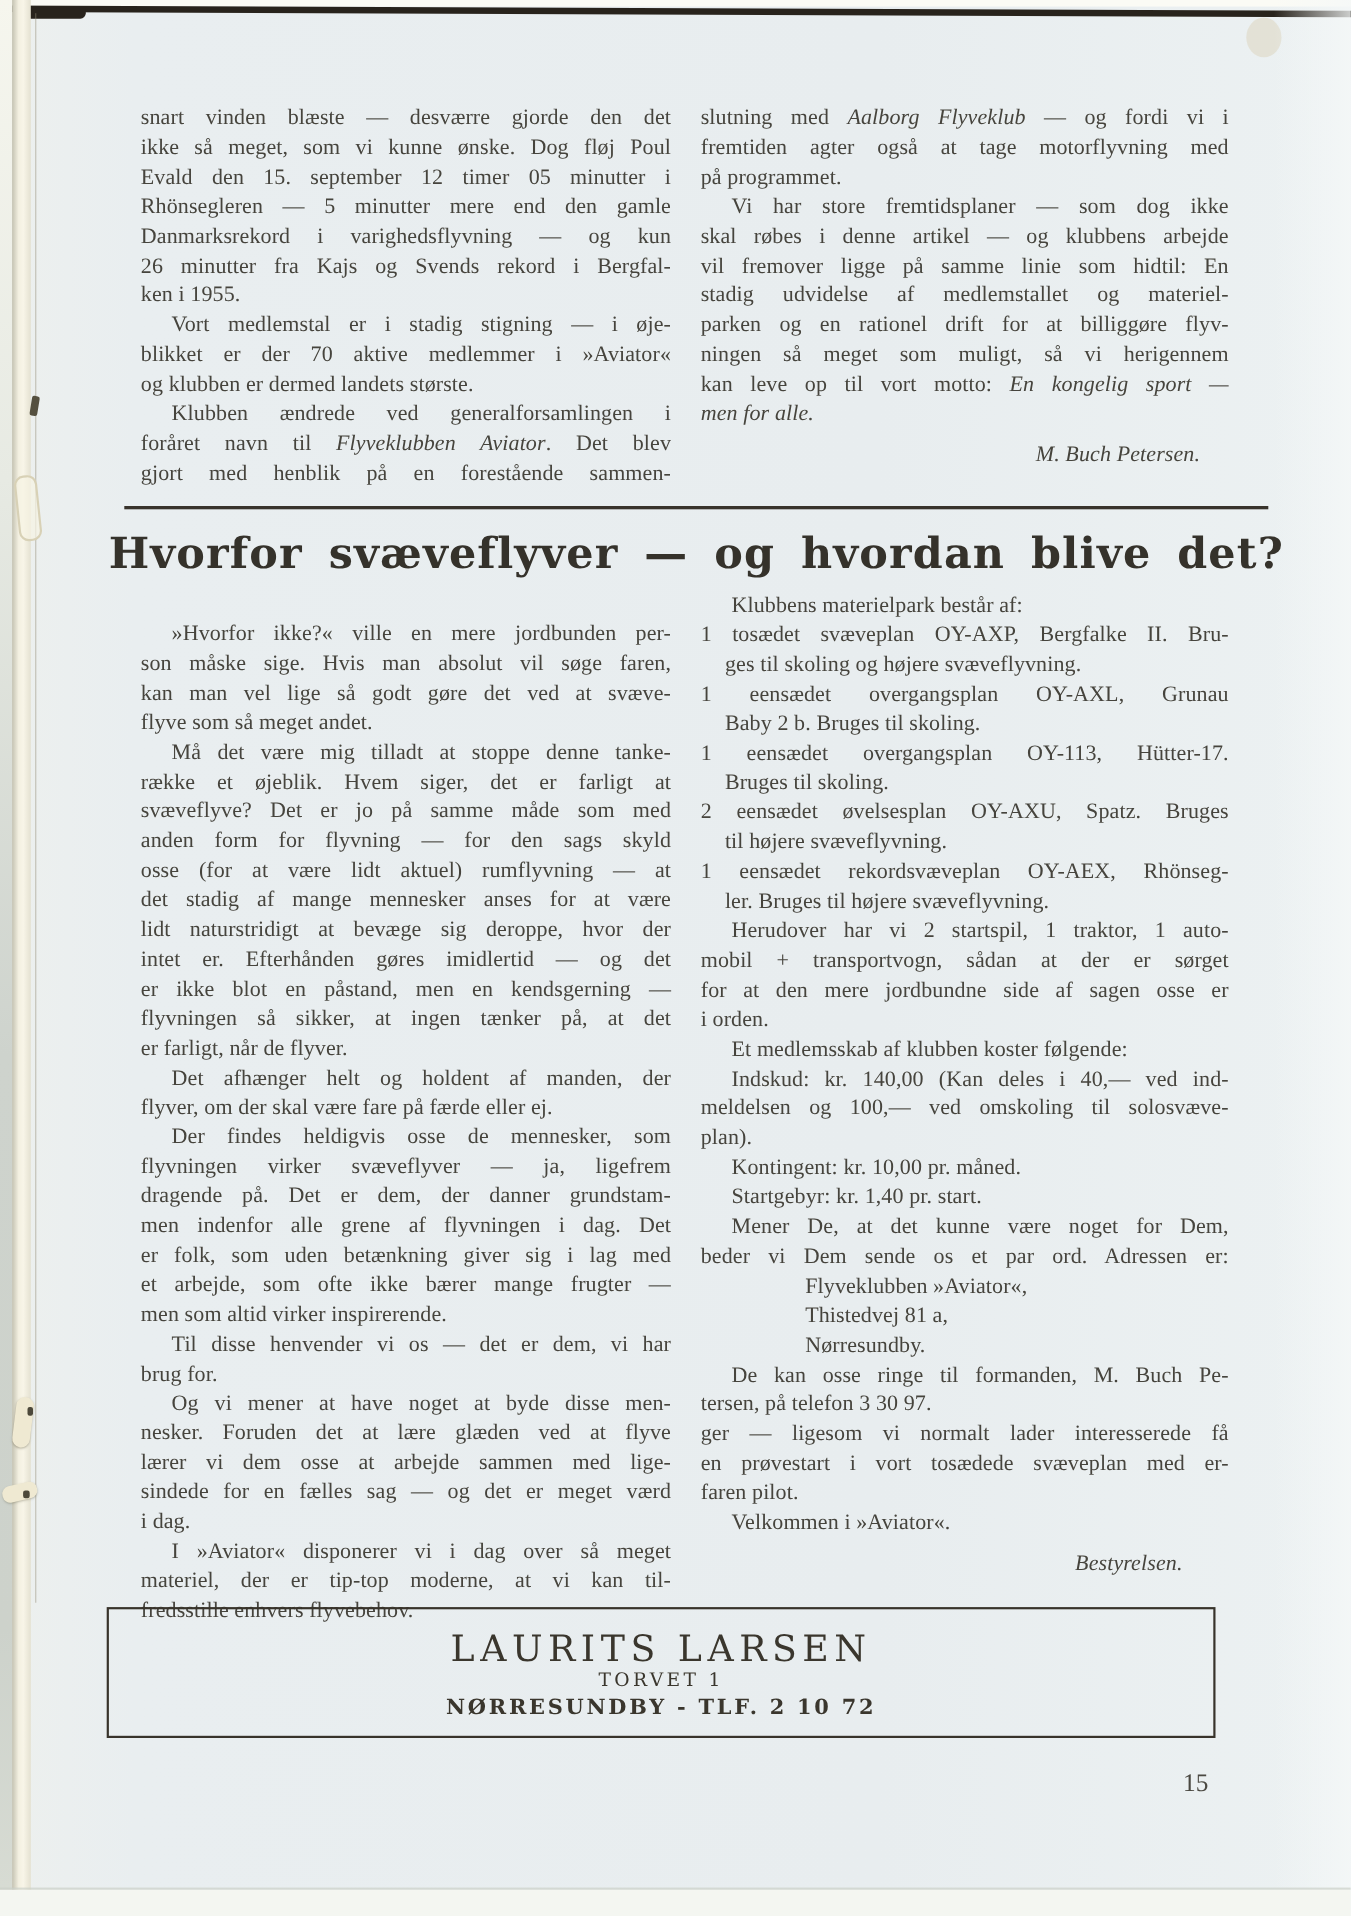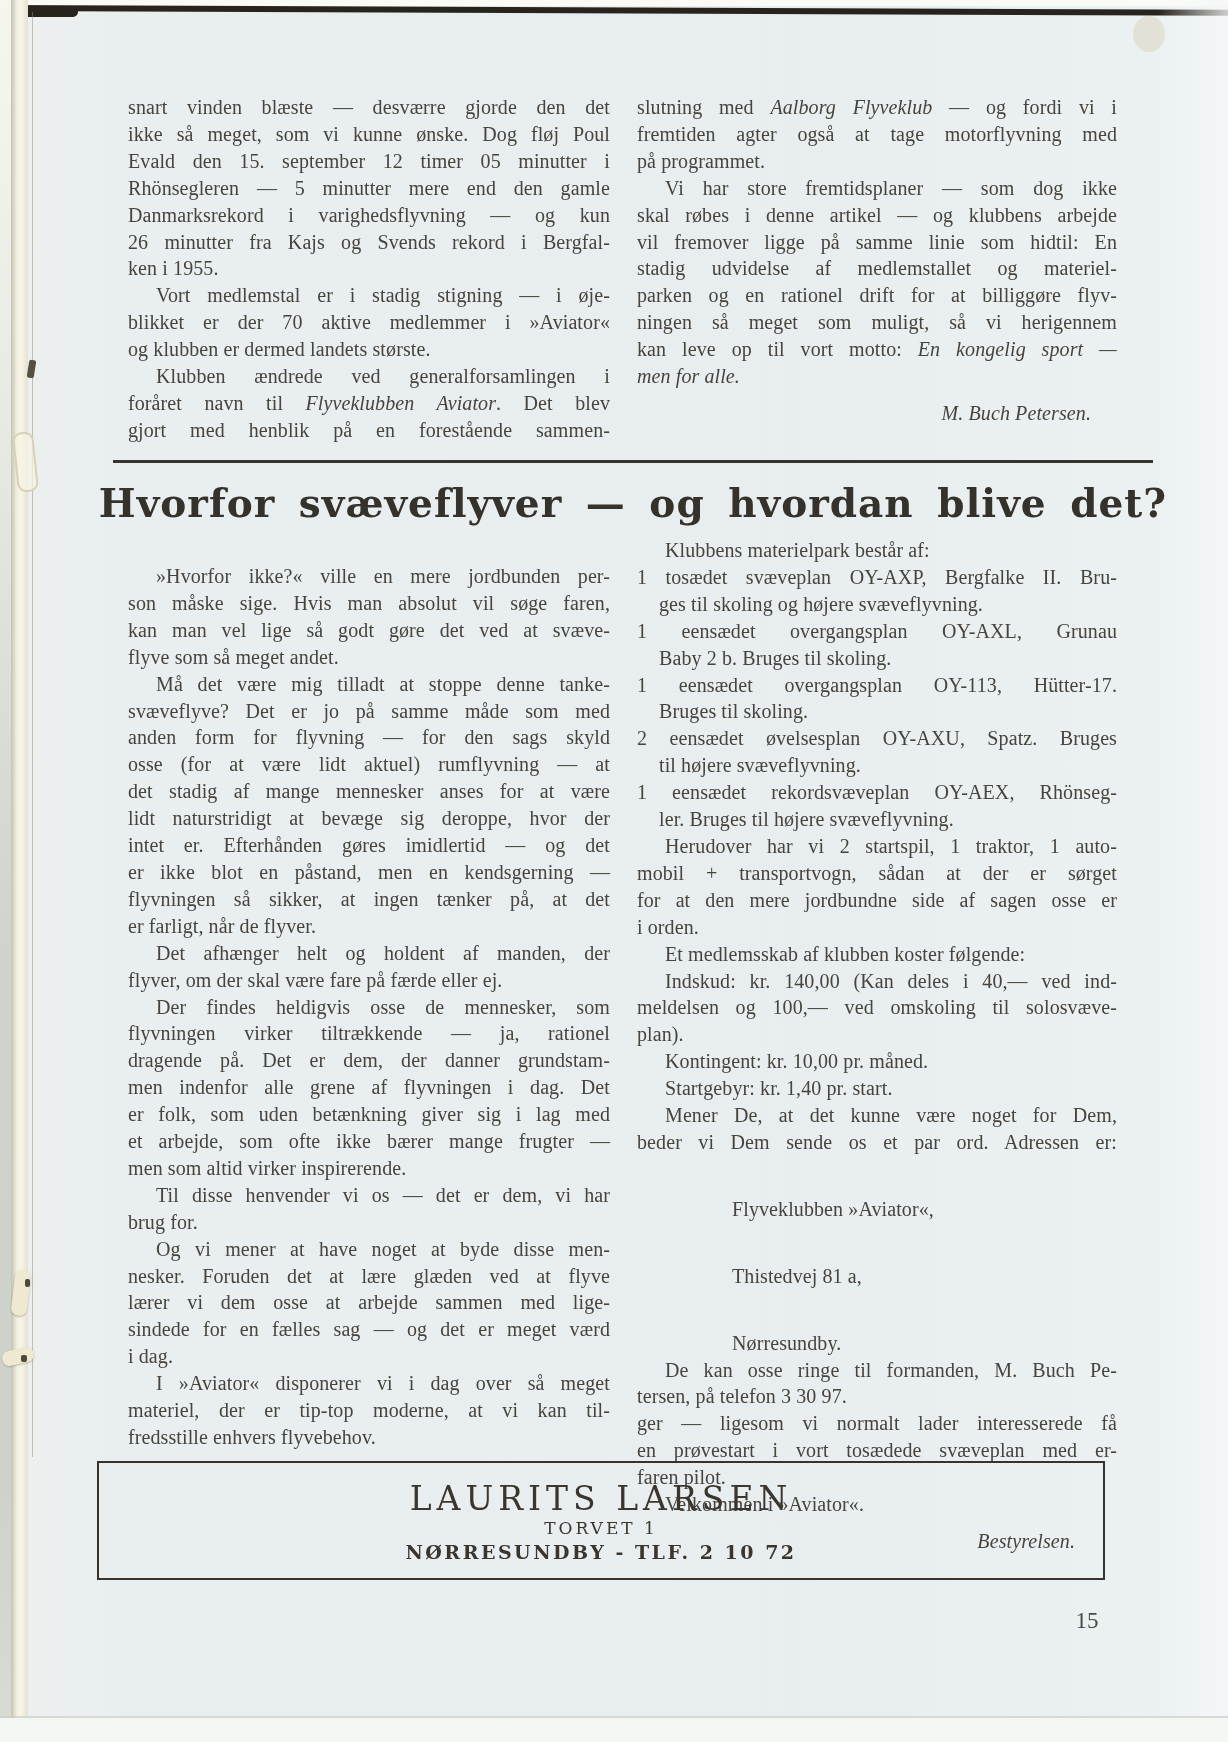--- a/index.html
+++ b/index.html
@@ -40,21 +40,21 @@
   .col { position:absolute; width:482px; font-size:20px; line-height:26.9px; color:#46443d;
          letter-spacing:.1px; }
   .col-tl { left:128px; top:94px; }
   .col-tr { left:637px; top:94px; width:480px; }
   .col-ml { left:128px; top:563px; }
   .col-mr { left:637px; top:537px; width:480px; }
   .line { text-align:justify; text-align-last:justify; }
   .line.end  { text-align-last:left; }
   .line.in   { text-indent:28px; }
   .line.hang { padding-left:22px; }
-  .line.addr { text-align-last:left; padding-left:95px;margin-top:40px; }
+  .line.addr { text-align-last:left; padding-left:95px; }
   .line.sig  { text-align-last:right; font-style:italic; margin-top:10px; }
   .col-tr .line.sig { padding-right:26px; }
   .col-mr .line.sig { padding-right:42px; }
 
   
   .rule { position:absolute; left:113px; top:460px; width:1040px; height:3px; background:#38332c; }
   .headline { position:absolute; left:93px; top:474px; width:1080px; margin:0; text-align:center;
               font-family:"DejaVu Serif", serif; font-weight:bold; font-size:39px; line-height:58px;
               color:#35322b; letter-spacing:1px; word-spacing:9px; }
 
@@ -122,33 +122,34 @@
 
   <div class="rule"></div>
   <h1 class="headline">Hvorfor svæveflyver — og hvordan blive det?</h1>
 
   <div class="col col-ml">
       <div class="line in">»Hvorfor ikke?« ville en mere jordbunden per-</div>
       <div class="line">son måske sige. Hvis man absolut vil søge faren,</div>
       <div class="line">kan man vel lige så godt gøre det ved at svæve-</div>
       <div class="line end">flyve som så meget andet.</div>
       <div class="line in">Må det være mig tilladt at stoppe denne tanke-</div>
+      <div class="line">række et øjeblik. Hvem siger, det er farligt at</div>
       <div class="line">svæveflyve? Det er jo på samme måde som med</div>
       <div class="line">anden form for flyvning — for den sags skyld</div>
       <div class="line">osse (for at være lidt aktuel) rumflyvning — at</div>
       <div class="line">det stadig af mange mennesker anses for at være</div>
       <div class="line">lidt naturstridigt at bevæge sig deroppe, hvor der</div>
       <div class="line">intet er. Efterhånden gøres imidlertid — og det</div>
       <div class="line">er ikke blot en påstand, men en kendsgerning —</div>
       <div class="line">flyvningen så sikker, at ingen tænker på, at det</div>
       <div class="line end">er farligt, når de flyver.</div>
       <div class="line in">Det afhænger helt og holdent af manden, der</div>
       <div class="line end">flyver, om der skal være fare på færde eller ej.</div>
       <div class="line in">Der findes heldigvis osse de mennesker, som</div>
-      <div class="line">flyvningen virker tiltrækkende — ja, rationel</div>
+      <div class="line">flyvningen virker svæveflyver — ja, ligefrem</div>
       <div class="line">dragende på. Det er dem, der danner grundstam-</div>
       <div class="line">men indenfor alle grene af flyvningen i dag. Det</div>
       <div class="line">er folk, som uden betænkning giver sig i lag med</div>
       <div class="line">et arbejde, som ofte ikke bærer mange frugter —</div>
       <div class="line end">men som altid virker inspirerende.</div>
       <div class="line in">Til disse henvender vi os — det er dem, vi har</div>
       <div class="line end">brug for.</div>
       <div class="line in">Og vi mener at have noget at byde disse men-</div>
       <div class="line">nesker. Foruden det at lære glæden ved at flyve</div>
       <div class="line">lærer vi dem osse at arbejde sammen med lige-</div>

